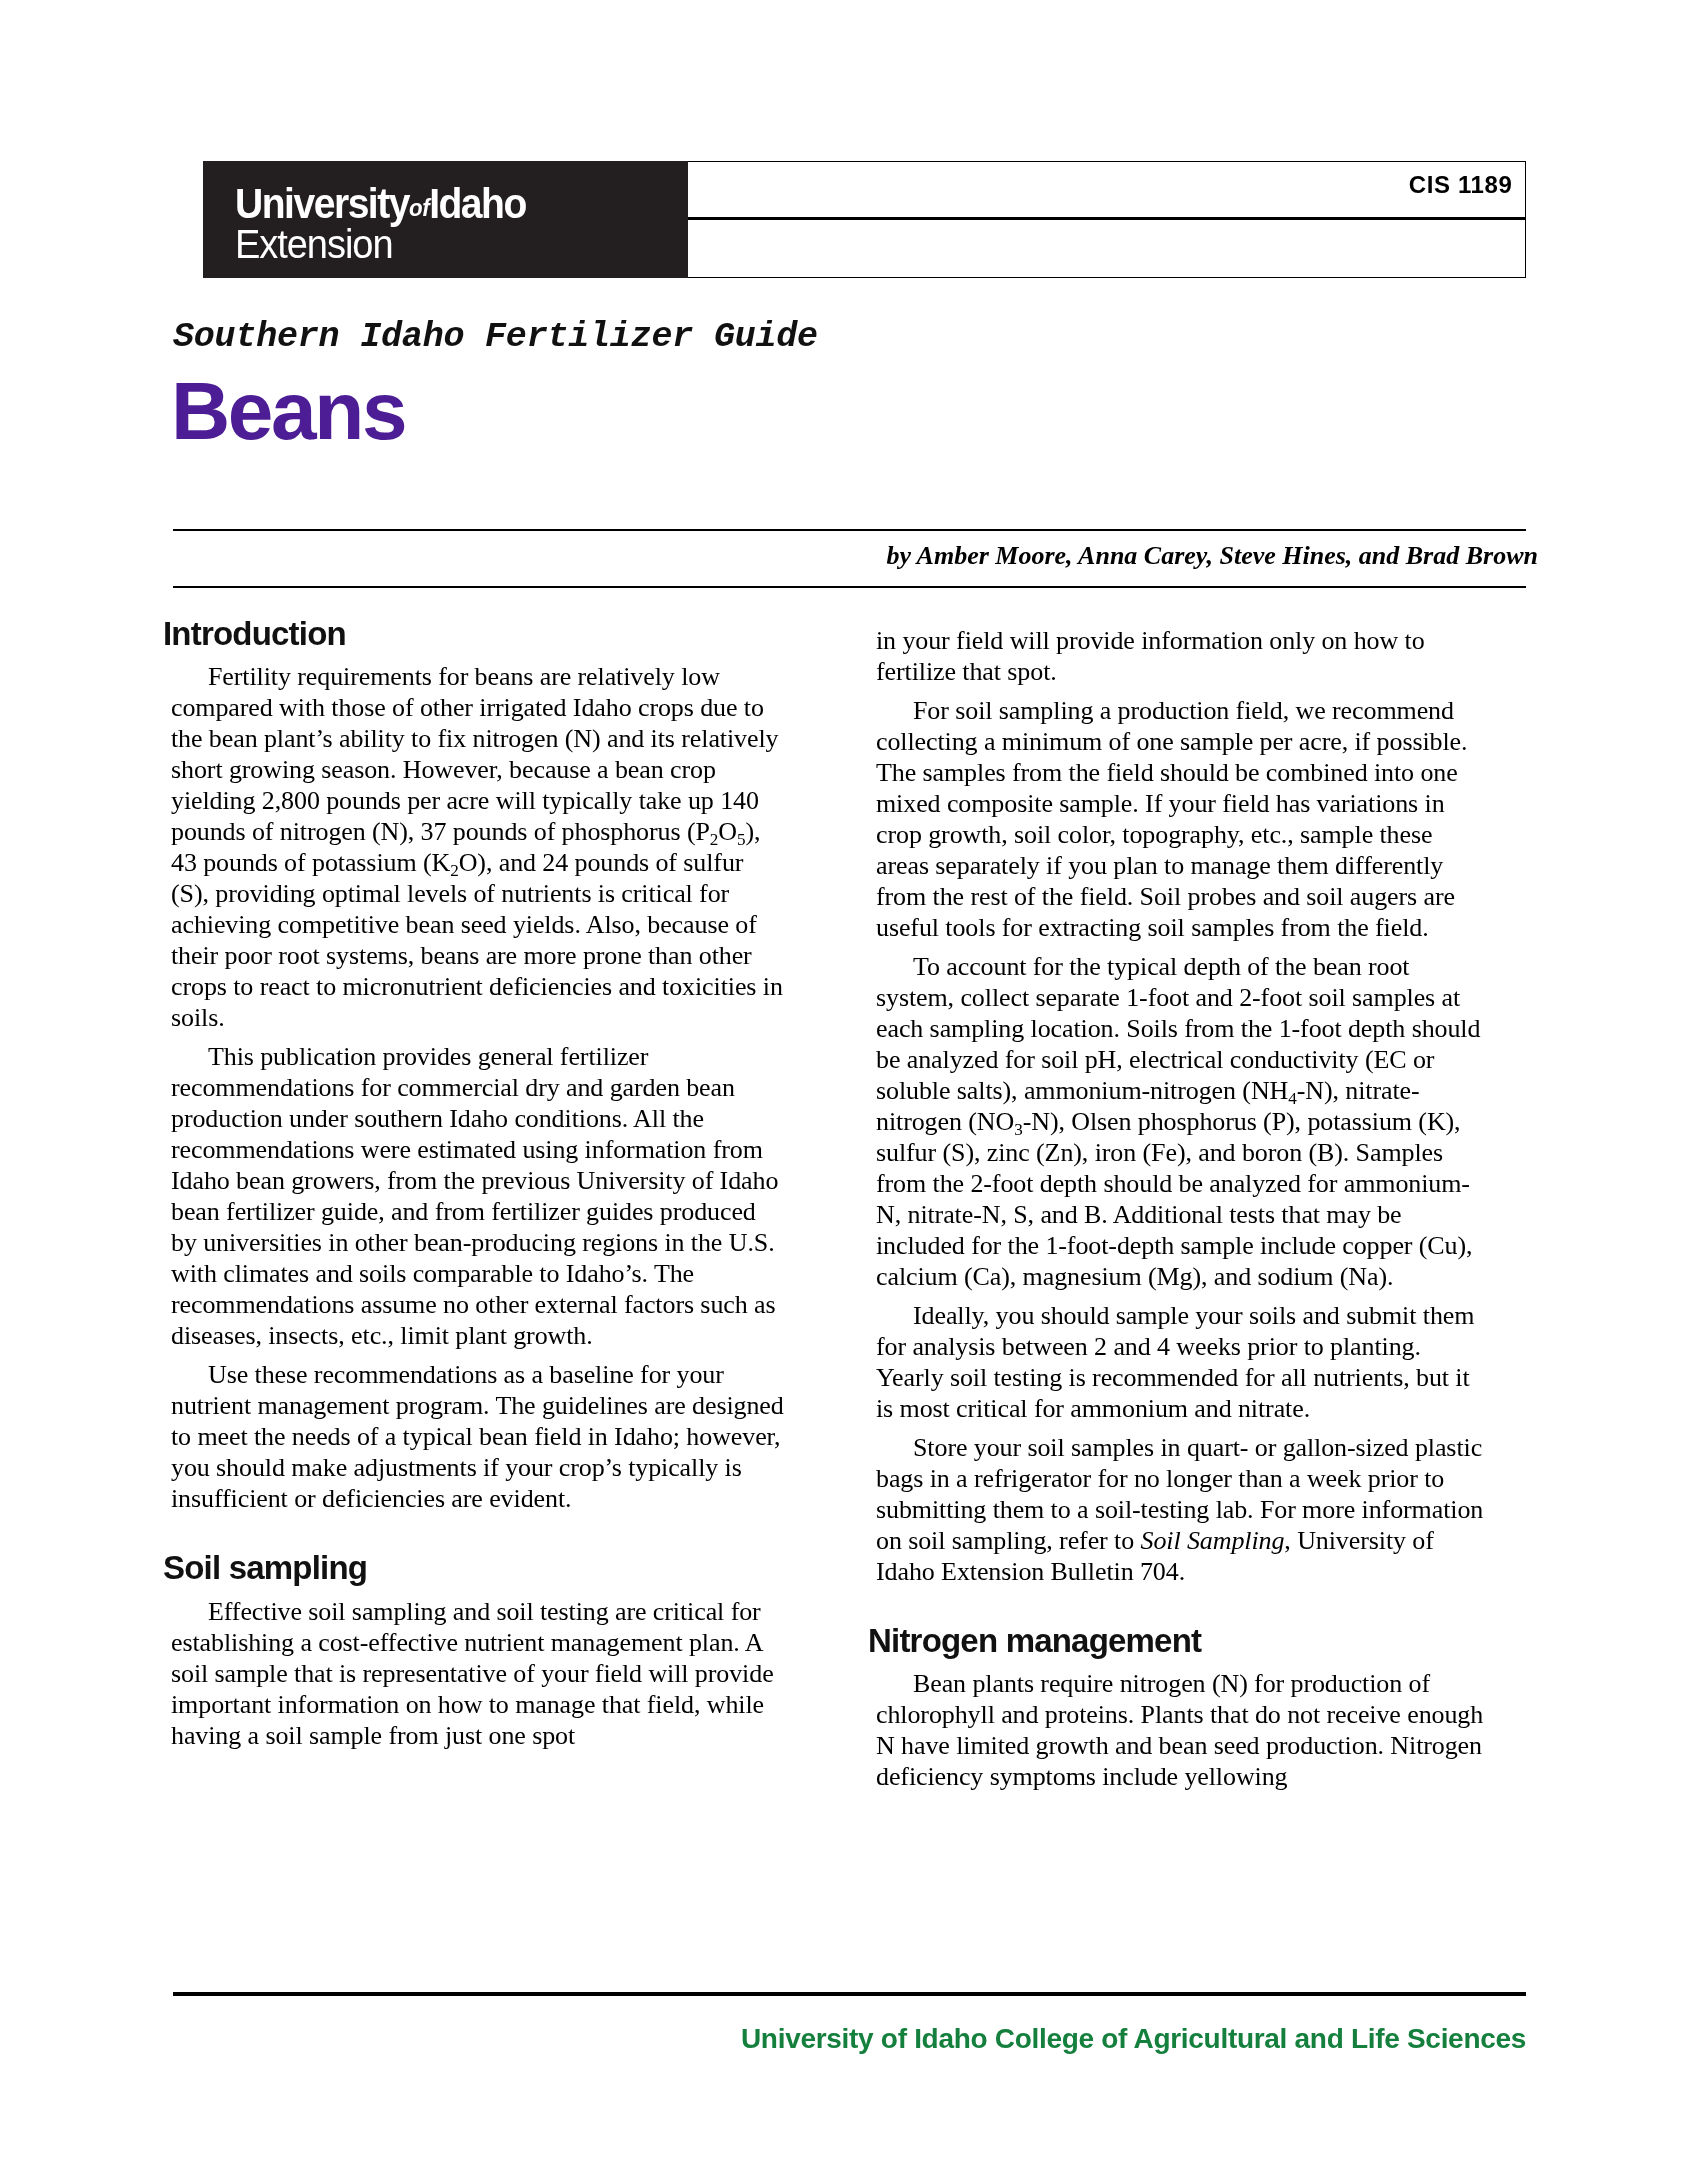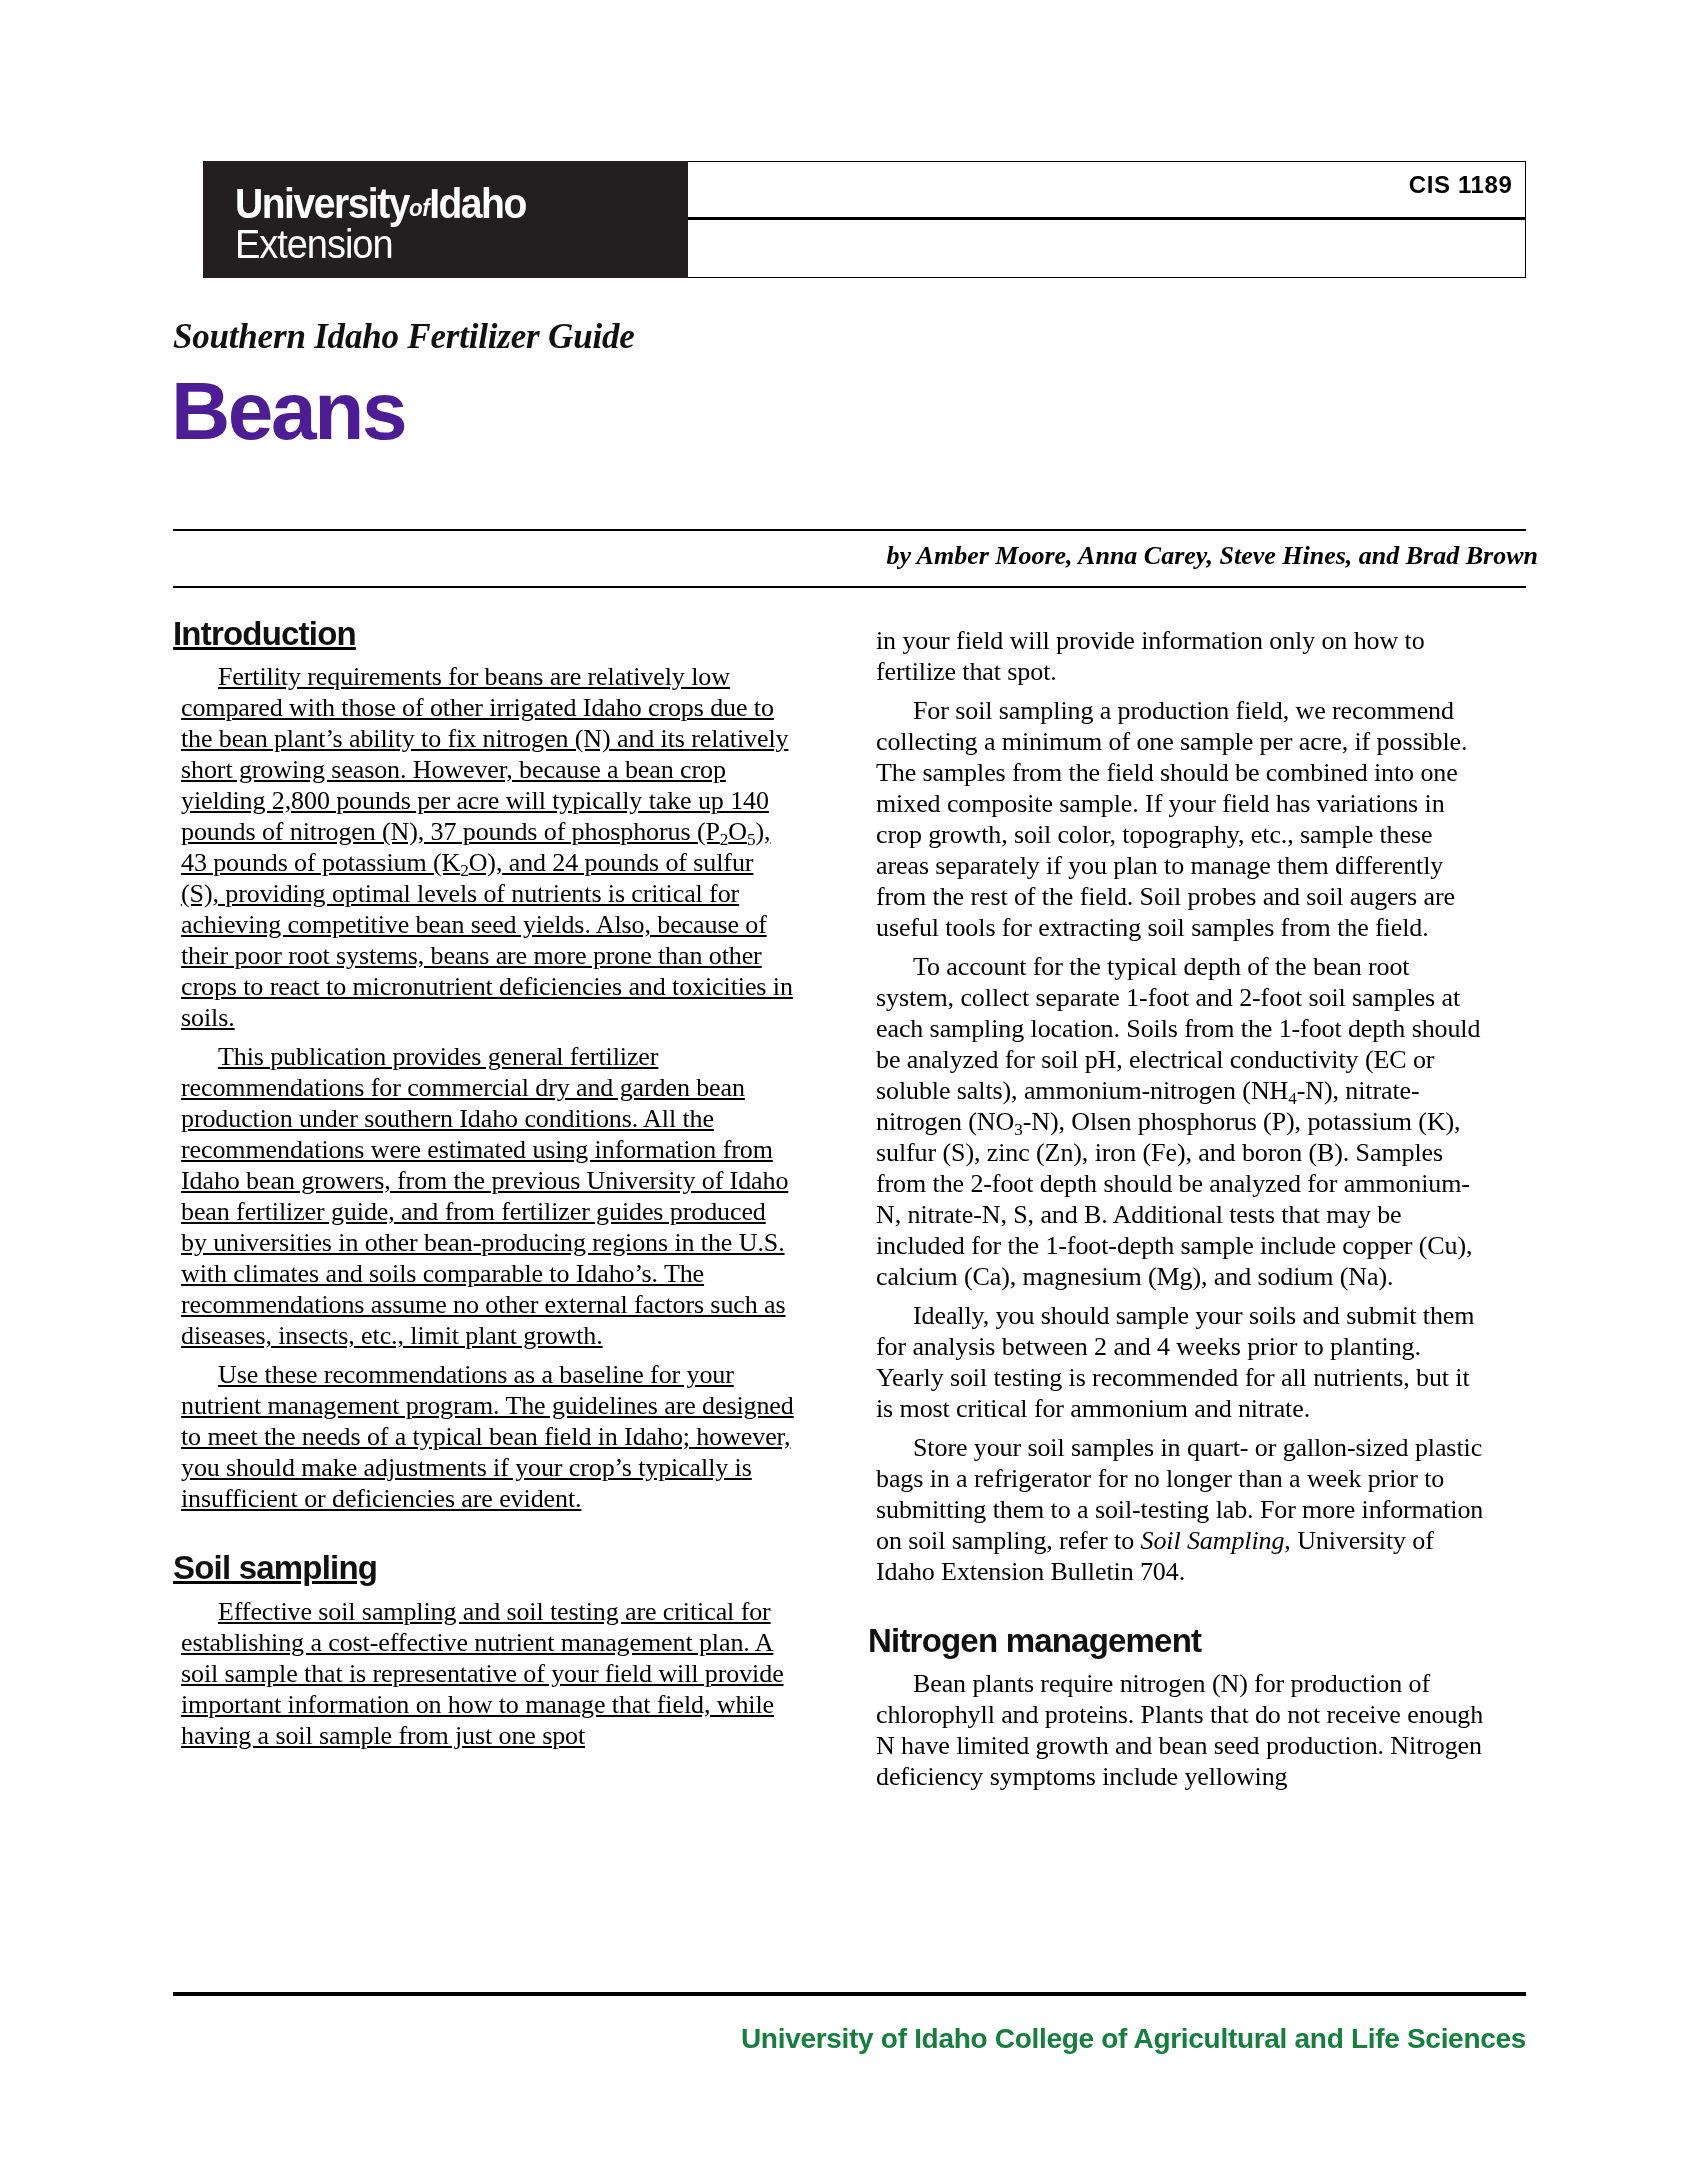--- a/index.html
+++ b/index.html
@@ -103,21 +103,21 @@
     white-space: nowrap;
     transform: scaleX(0.95);
     transform-origin: left center;
   }
 
   
   .guide-series {
     position: absolute;
     left: 173px;
     top: 317px;
-    font-family: Liberation Serif, serif;
+    font-family: Liberation Mono, monospace;
     font-weight: bold;
     font-style: italic;
     font-size: 35px;
     letter-spacing: -0.2px;
     color: #111111;
     white-space: nowrap;
   }
   .doc-title {
     position: absolute;
     left: 171px;
@@ -160,21 +160,21 @@
     height: 1.9px;
     background: #000000;
   }
 
   
   .col {
     position: absolute;
     top: 617px;
     width: 631px;
   }
-  .col-left  { left: 173px; text-decoration: underline; }
+  .col-left  { left: 163px; }
   .col-right { left: 868px; }
 
   h2.section-heading {
     margin: 0 0 9.7px 0;
     font-family: "Liberation Sans", "DejaVu Sans", sans-serif;
     font-weight: bold;
     font-size: 33px;
     letter-spacing: -0.8px;
     color: #111111;
     line-height: 1.05;

